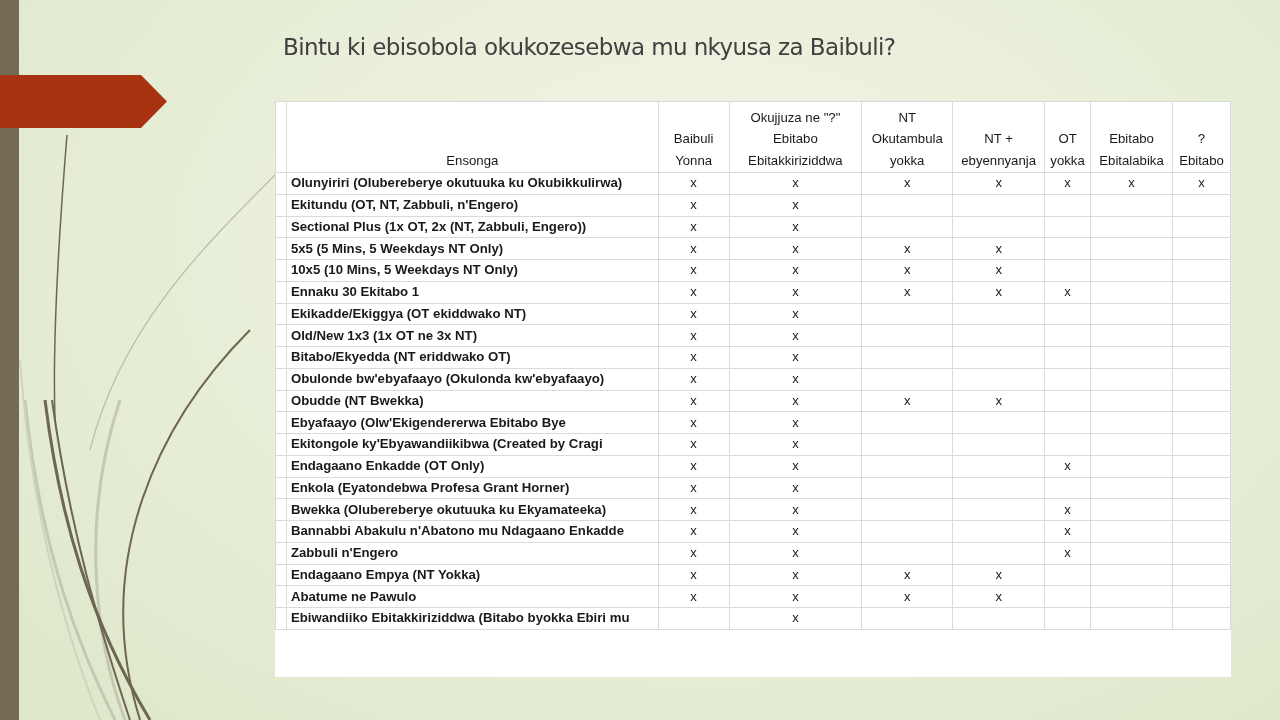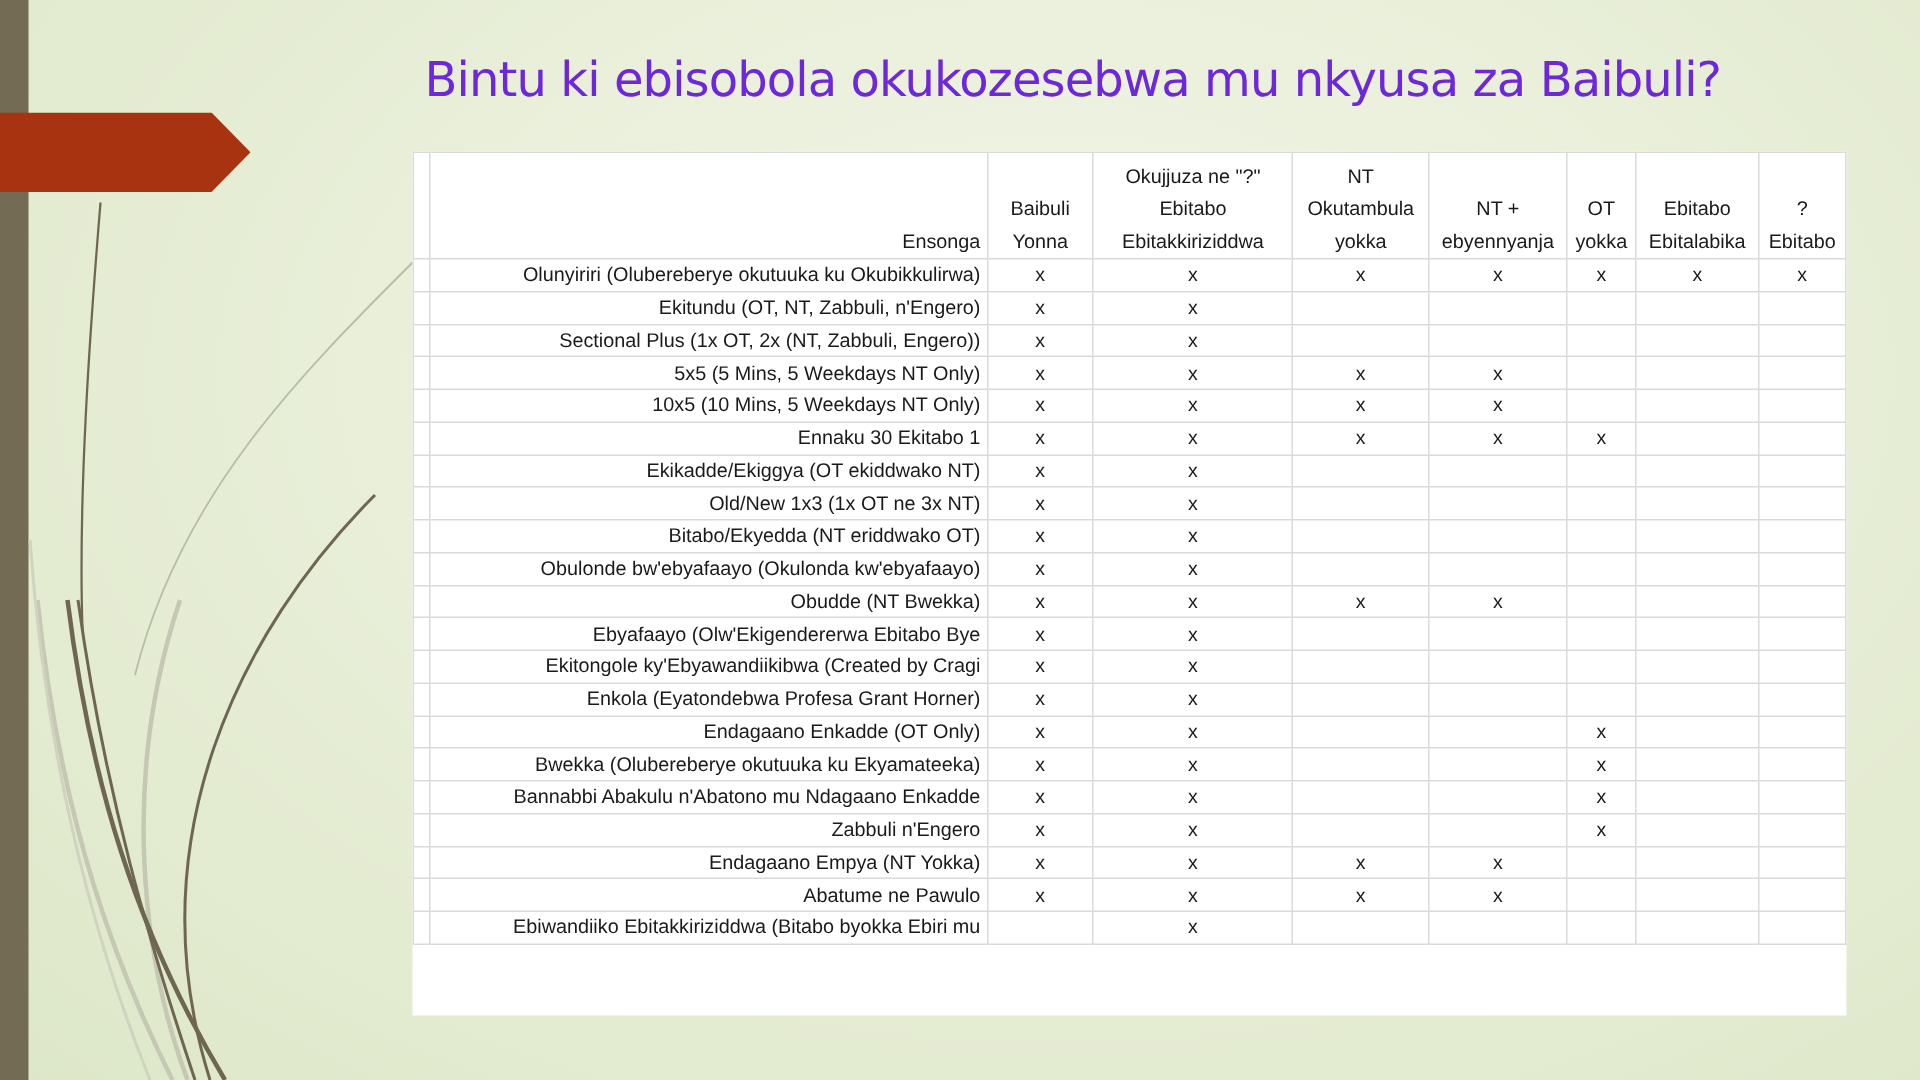--- a/index.html
+++ b/index.html
@@ -13,39 +13,39 @@
     position: absolute; left: 0; top: 0; width: 19px; height: 720px;
     background: #736b54;
   }
   .arrow-tab {
     position: absolute; left: 0; top: 75px; width: 167px; height: 53px;
   }
   .swooshes { position: absolute; left: 0; top: 0; width: 300px; height: 720px; pointer-events: none; }
   .slide-title {
     position: absolute; left: 283px; top: 34px; width: 900px;
     font-family: "DejaVu Sans", sans-serif;
-    font-size: 32px; font-weight: normal; color: #6d28d9;
+    font-size: 23px; font-weight: normal; color: #404040;
     letter-spacing: -0.6px; white-space: nowrap;
   }
   .table-wrap {
     position: absolute; left: 275px; top: 101px; width: 956px; height: 576px;
     background: #ffffff; overflow: hidden;
   }
   table {
     border-collapse: collapse; table-layout: fixed;
     font-family: "Liberation Sans", sans-serif; font-size: 13.2px; color: #1a1a1a;
   }
   th, td {
     border: 1px solid #dadada; padding: 0 4px;
     white-space: nowrap; overflow: hidden;
   }
   th { font-weight: normal; vertical-align: bottom; height: 71px; line-height: 21.5px; padding-bottom: 1px; text-align: center; }
-  th.name-col { text-align: right; }
+  th.name-col { text-align: center; }
   td { height: 21.75px; line-height: 20px; text-align: center; }
-  td.name-col { text-align: right; }
+  td.name-col { text-align: left; font-weight: bold; }
   td.idx, th.idx { padding: 0; }
   .x-mark { font-size: 13px; }
 </style>
 </head>
 <body>
 
 <div class="left-bar"></div>
 
 <svg class="arrow-tab" viewBox="0 0 167 53">
   <polygon points="0,0 141,0 167,26.5 141,53 0,53" fill="#a73311"></polygon>
@@ -261,37 +261,37 @@
           <td class="x-mark">x</td>
           <td class="x-mark">x</td>
           <td class="x-mark"></td>
           <td class="x-mark"></td>
           <td class="x-mark"></td>
           <td class="x-mark"></td>
           <td class="x-mark"></td>
         </tr>
         <tr>
           <td class="idx"></td>
+          <td class="name-col">Endagaano Enkadde (OT Only)</td>
+          <td class="x-mark">x</td>
+          <td class="x-mark">x</td>
+          <td class="x-mark"></td>
+          <td class="x-mark"></td>
+          <td class="x-mark">x</td>
+          <td class="x-mark"></td>
+          <td class="x-mark"></td>
+        </tr>
+        <tr>
+          <td class="idx"></td>
           <td class="name-col">Enkola (Eyatondebwa Profesa Grant Horner)</td>
           <td class="x-mark">x</td>
           <td class="x-mark">x</td>
           <td class="x-mark"></td>
           <td class="x-mark"></td>
           <td class="x-mark"></td>
-          <td class="x-mark"></td>
-          <td class="x-mark"></td>
-        </tr>
-        <tr>
-          <td class="idx"></td>
-          <td class="name-col">Endagaano Enkadde (OT Only)</td>
-          <td class="x-mark">x</td>
-          <td class="x-mark">x</td>
-          <td class="x-mark"></td>
-          <td class="x-mark"></td>
-          <td class="x-mark">x</td>
           <td class="x-mark"></td>
           <td class="x-mark"></td>
         </tr>
         <tr>
           <td class="idx"></td>
           <td class="name-col">Bwekka (Olubereberye okutuuka ku Ekyamateeka)</td>
           <td class="x-mark">x</td>
           <td class="x-mark">x</td>
           <td class="x-mark"></td>
           <td class="x-mark"></td>

